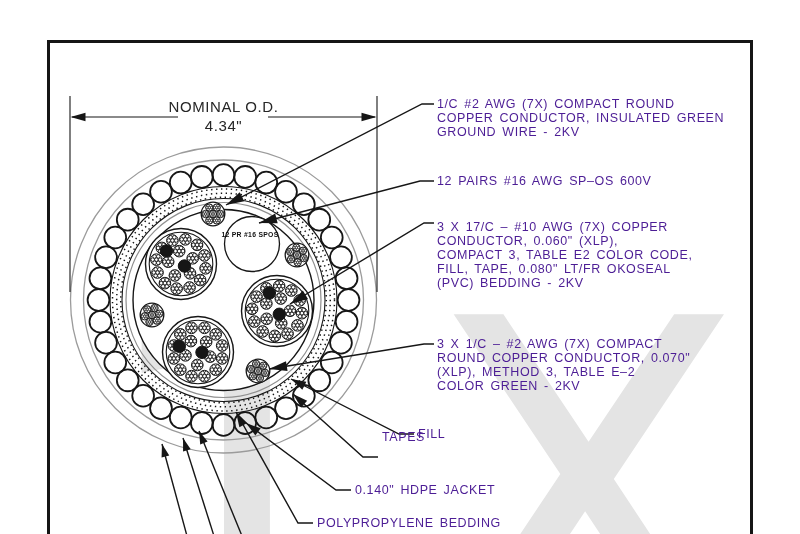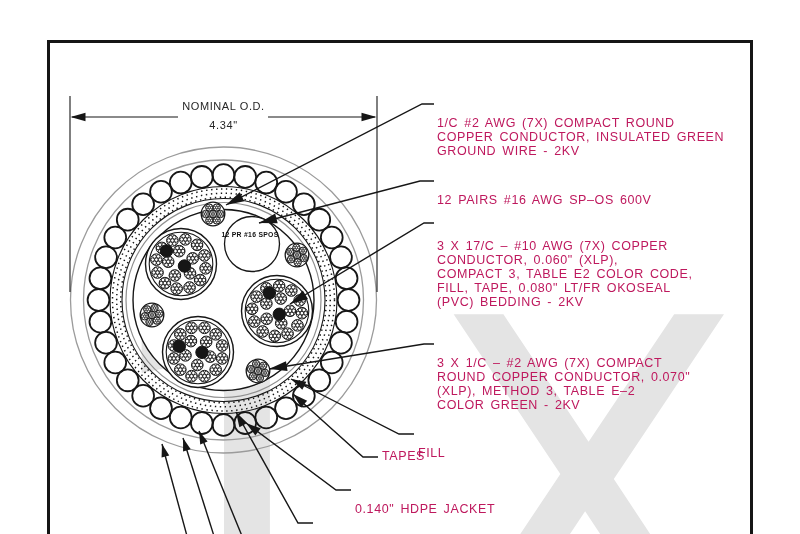--- a/index.html
+++ b/index.html
@@ -7,24 +7,24 @@
          font-family:"Liberation Sans",sans-serif;}
   .watermark{position:absolute;left:90px;top:260px;z-index:0;
              font-family:"DejaVu Sans",sans-serif;font-size:470px;line-height:1;
              letter-spacing:35px;color:#e4e4e4;user-select:none;}
   .frame{position:absolute;left:47px;top:40px;width:706px;height:520px;
          border:3px solid #151515;box-sizing:border-box;z-index:1;}
   .sheet-title{position:absolute;left:47px;top:20px;width:699px;text-align:right;
                font-size:11.5px;font-weight:bold;letter-spacing:.5px;color:#1d1d1d;z-index:3;
                white-space:nowrap;}
   #diagram{position:absolute;left:0;top:0;z-index:2;}
-  .cad-label{position:absolute;z-index:3;color:#be185d;font-size:12.5px;line-height:14px;
-             letter-spacing:.6px;word-spacing:2px;white-space:pre;margin-top:19px;}
+  .cad-label{position:absolute;z-index:3;color:#4c1d95;font-size:12.5px;line-height:14px;
+             letter-spacing:.6px;word-spacing:2px;white-space:pre;}
   .dim-text{position:absolute;left:148px;width:151px;text-align:center;z-index:3;
-            color:#262626;font-size:11px;line-height:13px;letter-spacing:.6px;white-space:nowrap;}
+            color:#262626;font-size:15px;line-height:13px;letter-spacing:.6px;white-space:nowrap;}
   .core-label{position:absolute;left:200px;top:231px;width:100px;text-align:center;z-index:3;
               color:#111;font-size:6.8px;font-weight:bold;letter-spacing:.3px;white-space:nowrap;}
 </style>
 </head>
 <body>
 
 <div id="stage">
   <div class="watermark">1X</div>
   <div class="frame"></div>
   <svg id="diagram" width="800" height="534">

